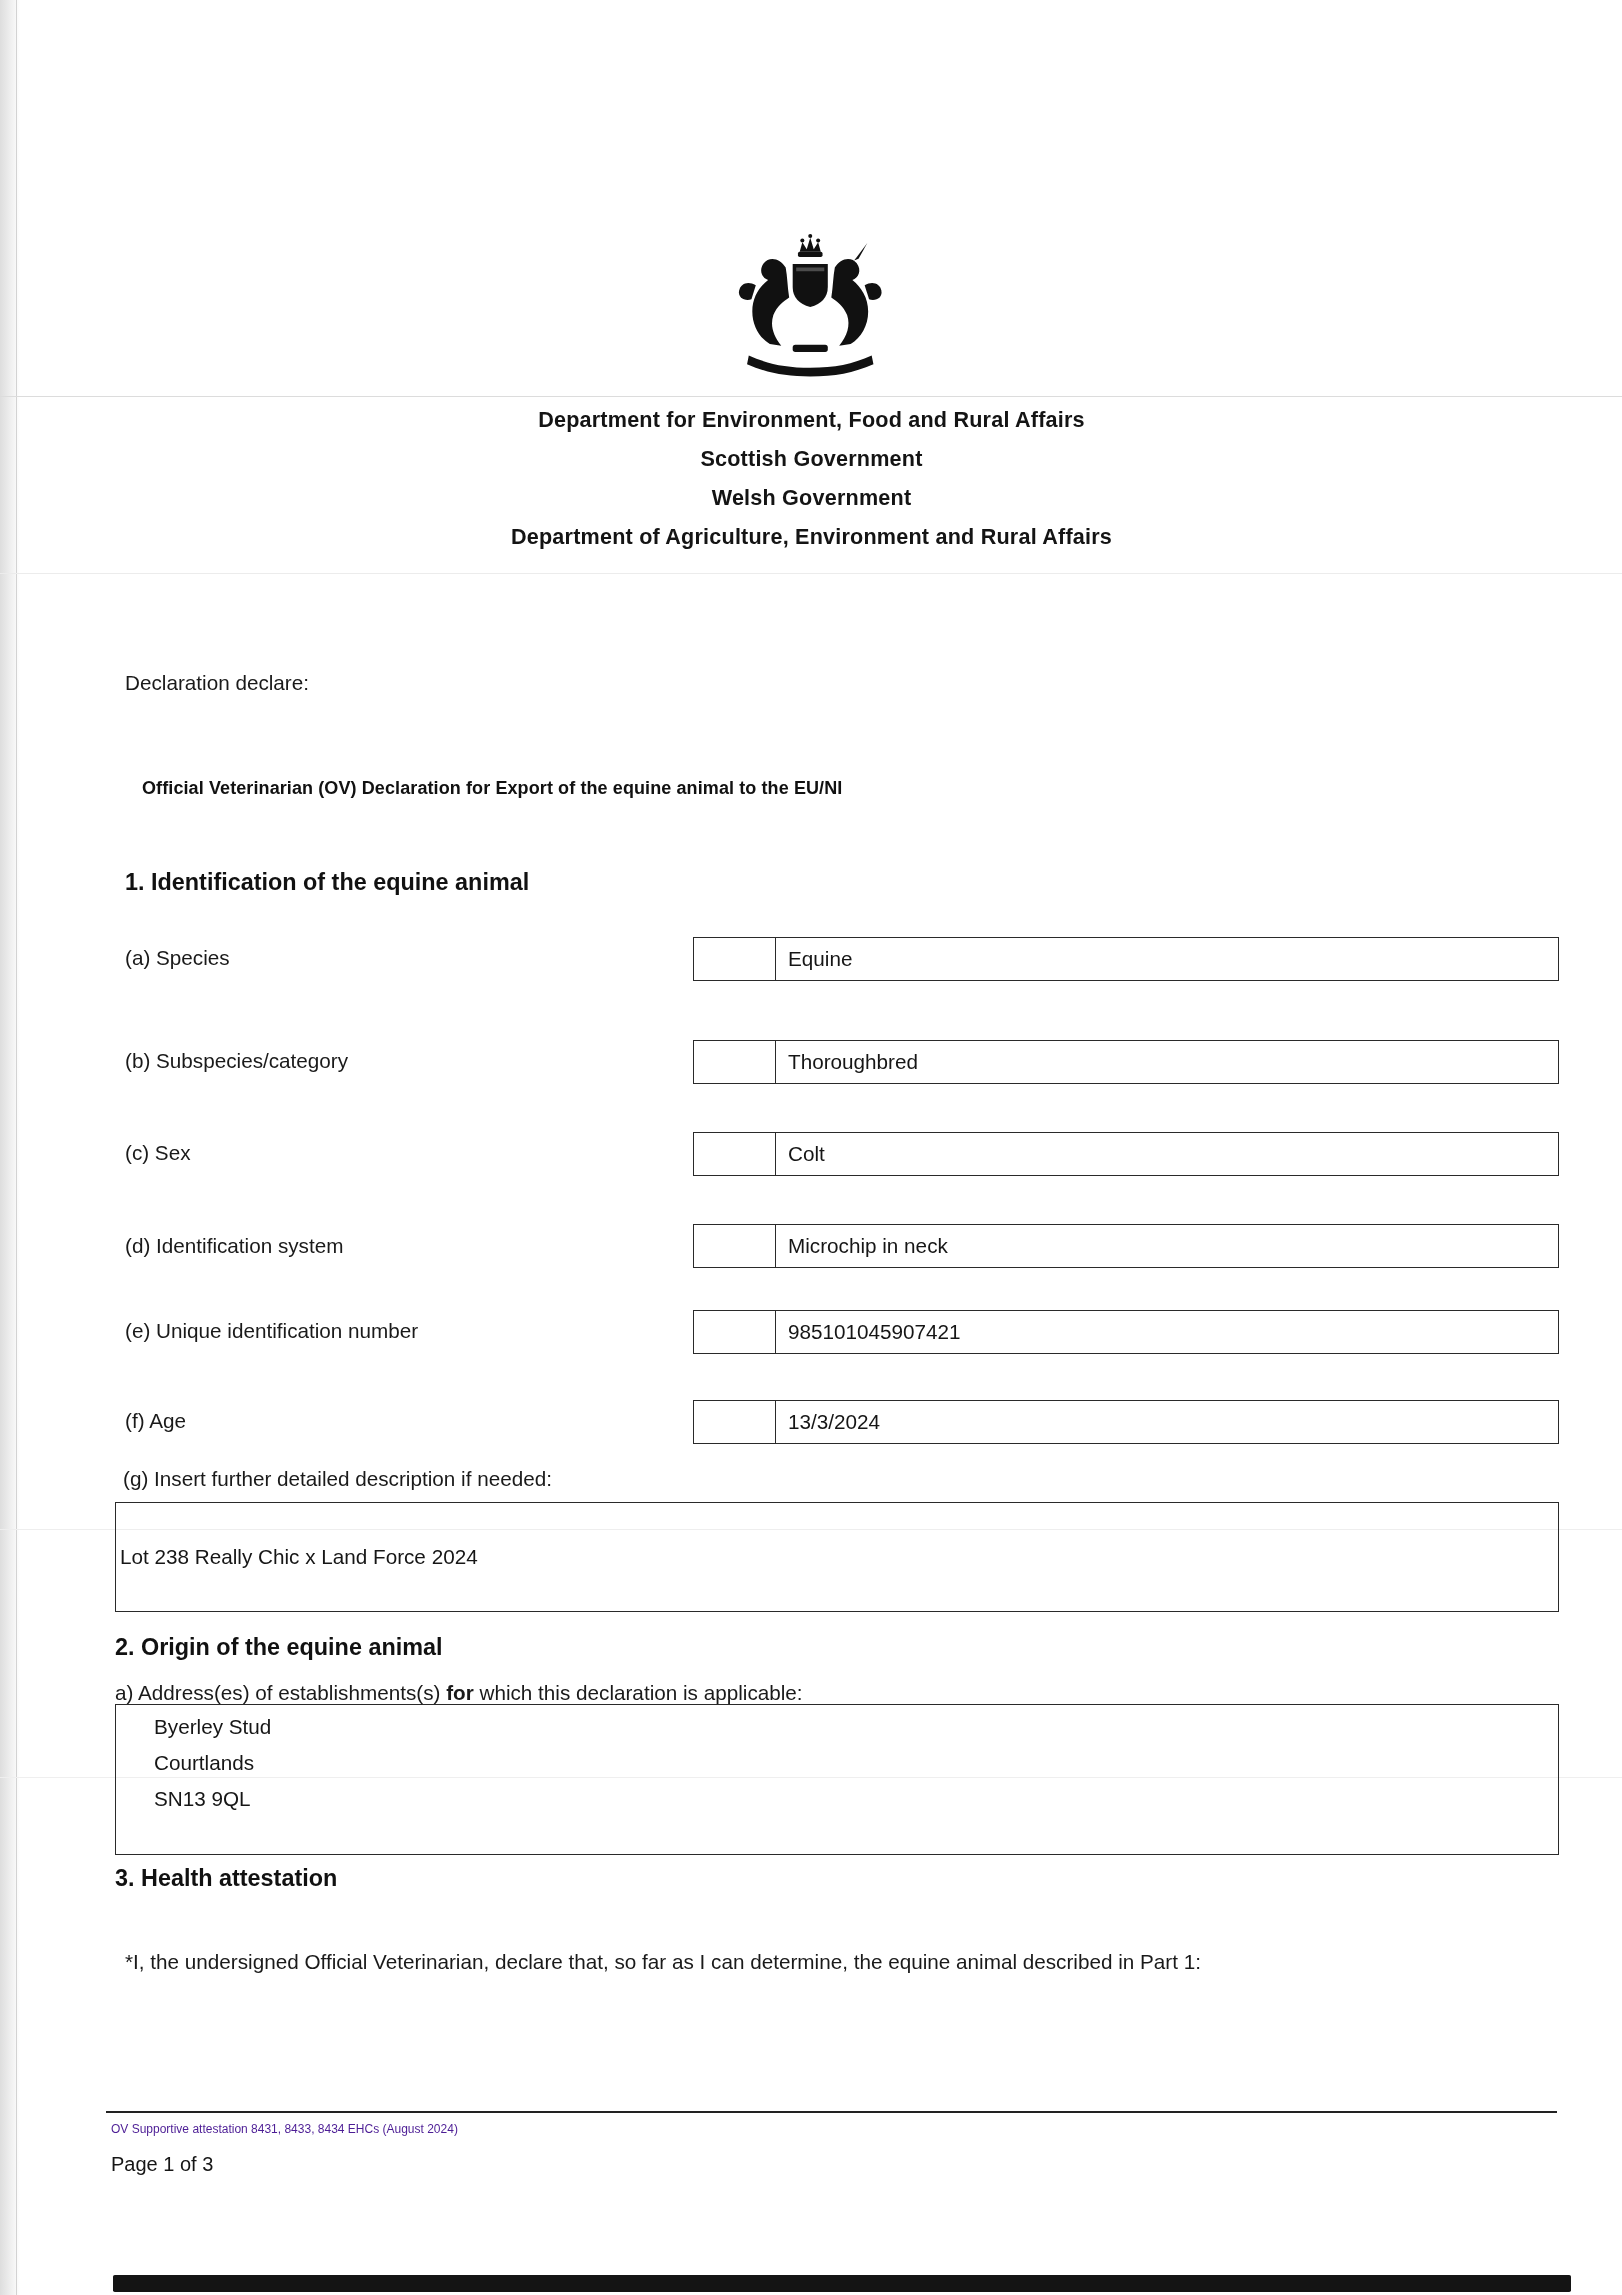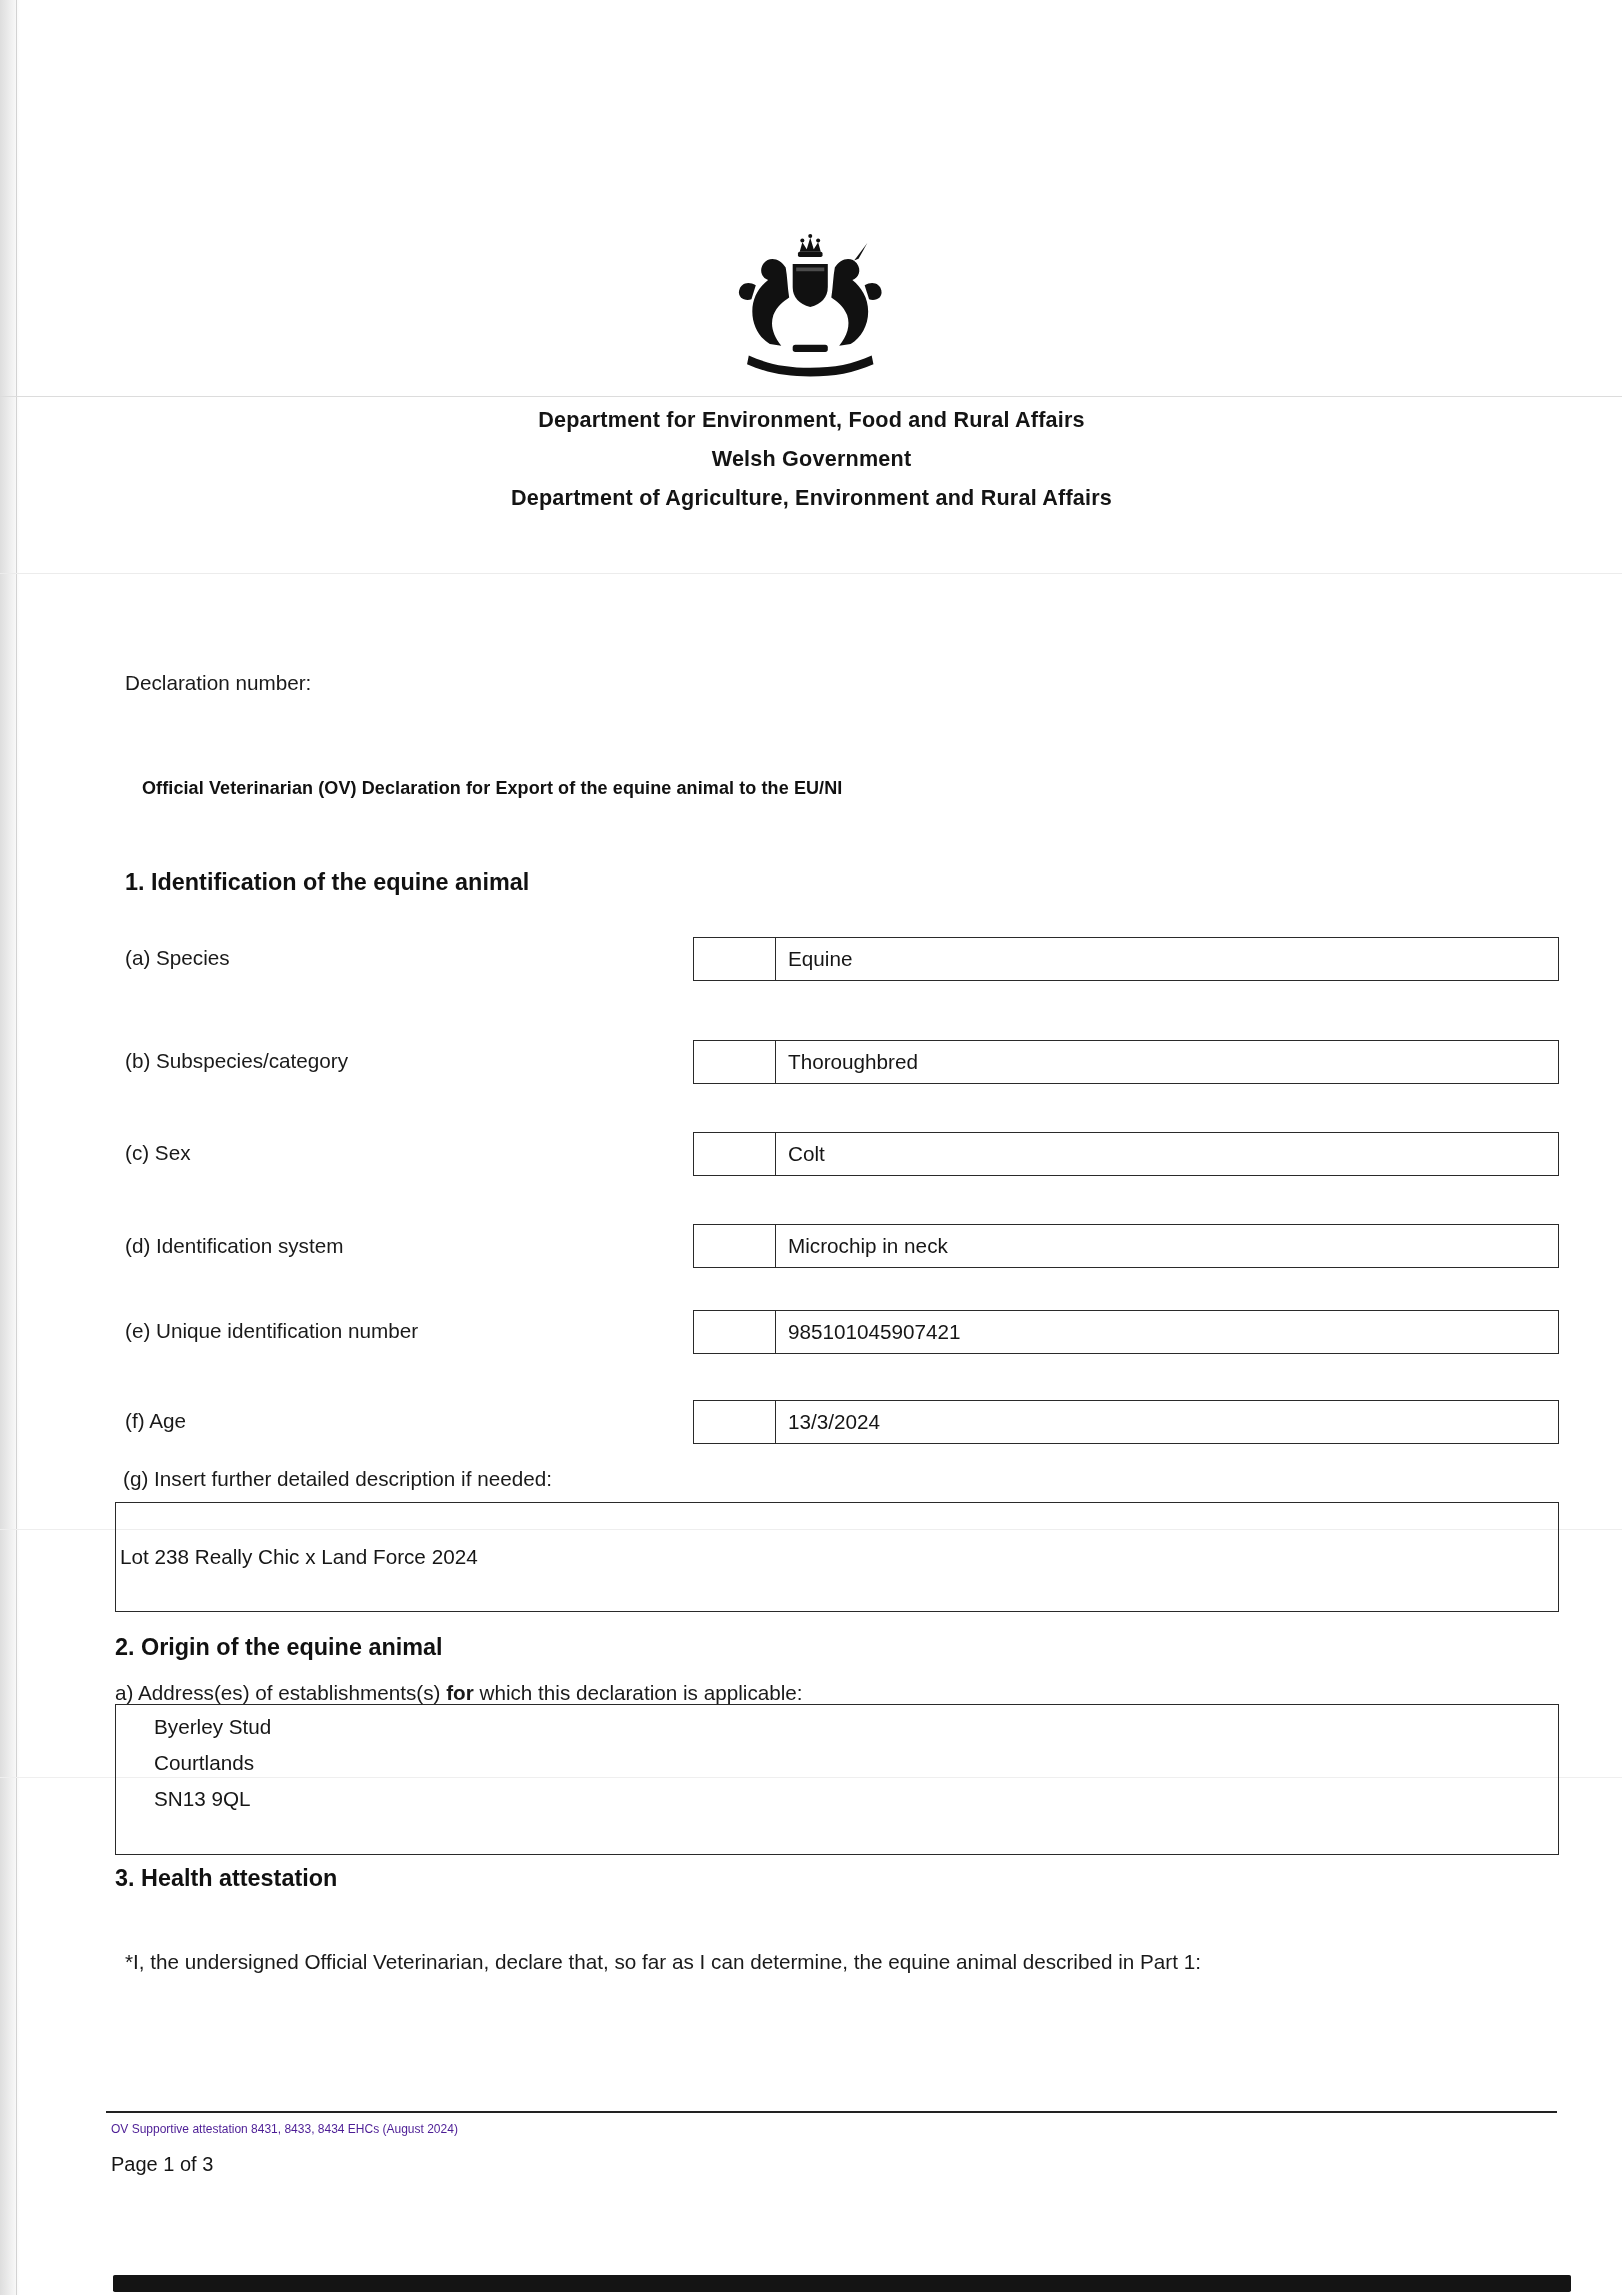--- a/index.html
+++ b/index.html
@@ -153,25 +153,26 @@
         <path d="M158,36 L173,16 L163,34 Z"></path>
         <path d="M170,64 C179,59 187,62 189,70 C191,78 182,83 175,80 Z"></path>
         <rect x="88" y="132" width="40" height="8" rx="3"></rect>
         <path d="M38,144 C60,154 80,158 108,158 C136,158 156,154 178,144 L180,154 C157,164 136,168 108,168 C80,168 59,164 36,154 Z"></path>
       </g>
     </svg>
   </div>
 
   <div class="org-block">
     <div class="org-line">Department for Environment, Food and Rural Affairs</div>
+    <div class="org-line">Scottish Government</div>
     <div class="org-line">Welsh Government</div>
     <div class="org-line">Department of Agriculture, Environment and Rural Affairs</div>
   </div>
 
-  <div class="decl-number">Declaration number:</div>
+  <div class="decl-number">Declaration declare:</div>
 
   <h1 class="doc-title">Official Veterinarian (OV) Declaration for Export of the equine animal to the EU/NI</h1>
 
   <h2 class="sec-heading sec1-heading">1. Identification of the equine animal</h2>
 
   <div class="field-label" style="top:946px">(a) Species</div>
   <div class="field-box" style="top:937px">
     <span class="field-divider"></span>
     <span class="field-value">Equine</span>
   </div>

